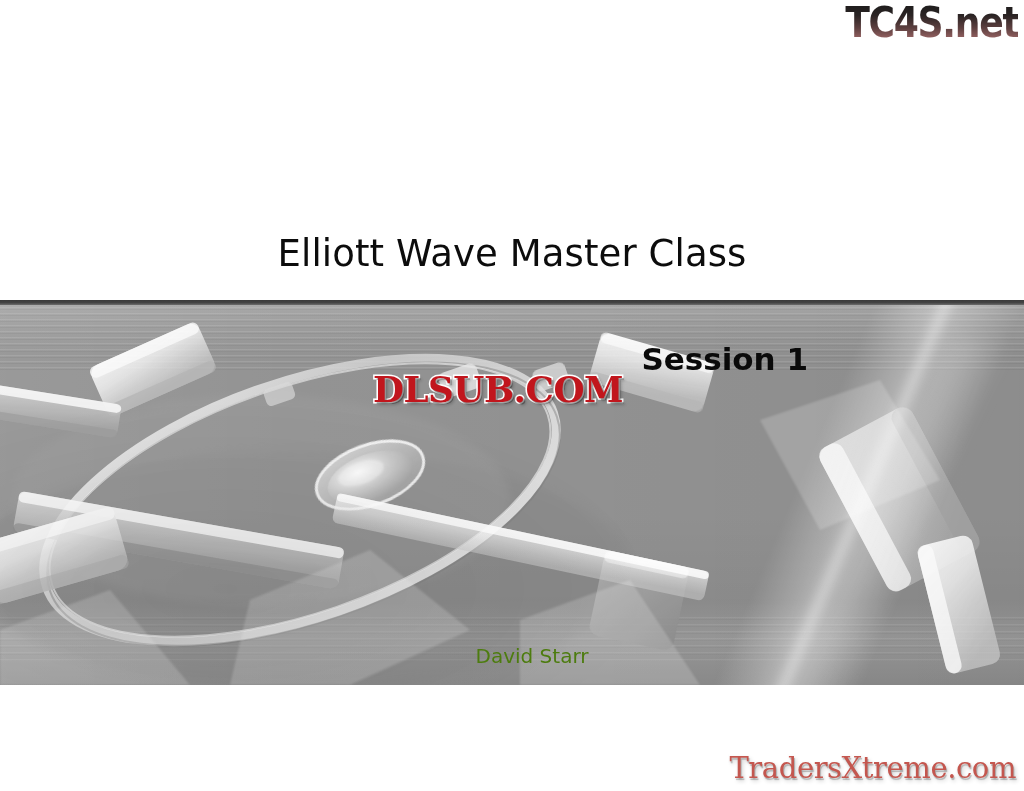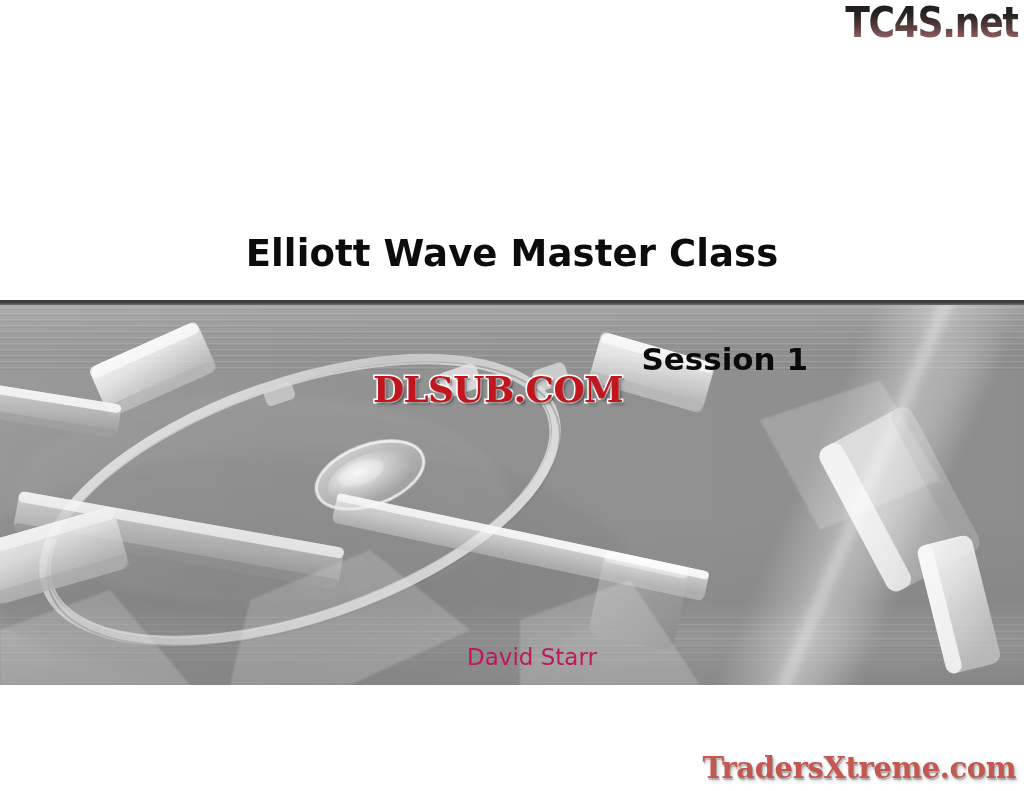--- a/index.html
+++ b/index.html
@@ -44,21 +44,21 @@
   }
 
   
   .main-title {
     position: absolute;
     left: 0;
     right: 0;
     top: 232px;
     text-align: center;
     font-size: 37px;
-    font-weight: bold;
+    font-weight: normal;
     color: #0c0c0c;
     letter-spacing: 0.1px;
     white-space: nowrap;
   }
 
   
   .banner {
     position: absolute;
     left: 0;
     top: 300px;
@@ -202,33 +202,33 @@
     user-select: none;
   }
 
   
   .presenter-name {
     position: absolute;
     left: 0;
     right: 0;
     top: 644px;
     text-align: center;
-    font-size: 23px;
-    color: #be185d;
+    font-size: 20px;
+    color: #4d7c0f;
     white-space: nowrap;
     padding-left: 40px;
   }
 
   
   .tx-logo {
     position: absolute;
     right: 8px;
     bottom: 8px;
     font-family: "DejaVu Serif", "Liberation Serif", serif;
-    font-weight: bold;
+    font-weight: normal;
     font-size: 29px;
     line-height: 1;
     letter-spacing: -0.4px;
     color: #c4574f;
     -webkit-text-stroke: 3px #fdfdfd;
     paint-order: stroke fill;
     text-shadow:
        1px 2px 1px rgba(0,0,0,0.25),
        2px 3px 4px rgba(0,0,0,0.20);
     white-space: nowrap;

